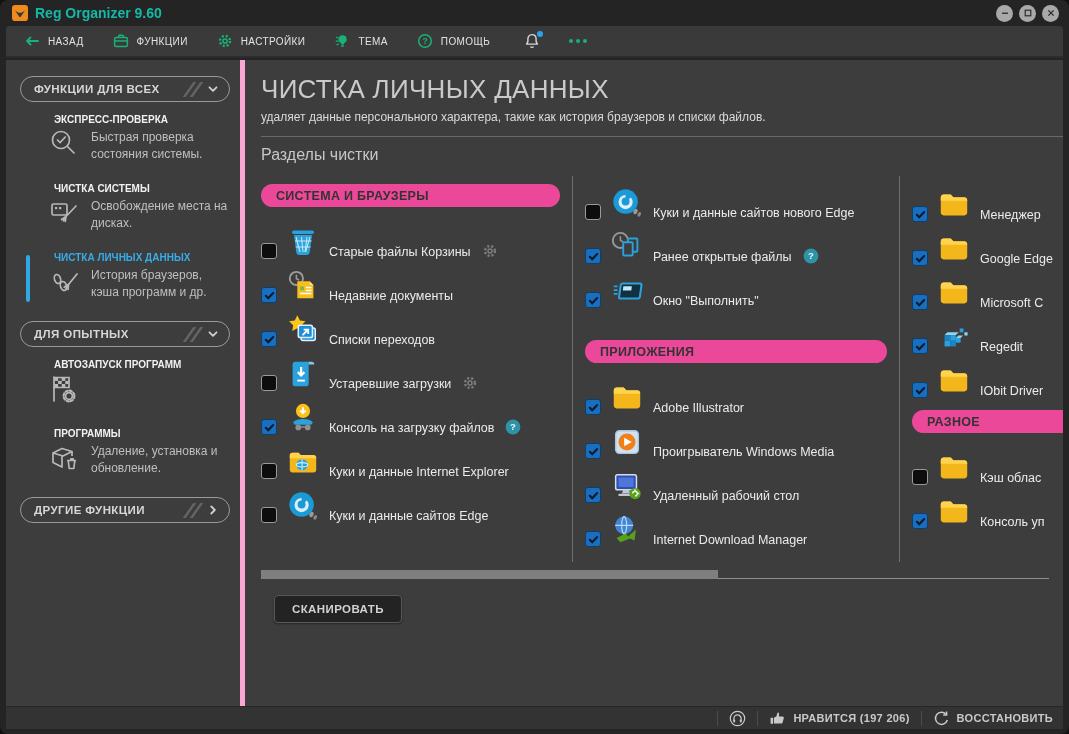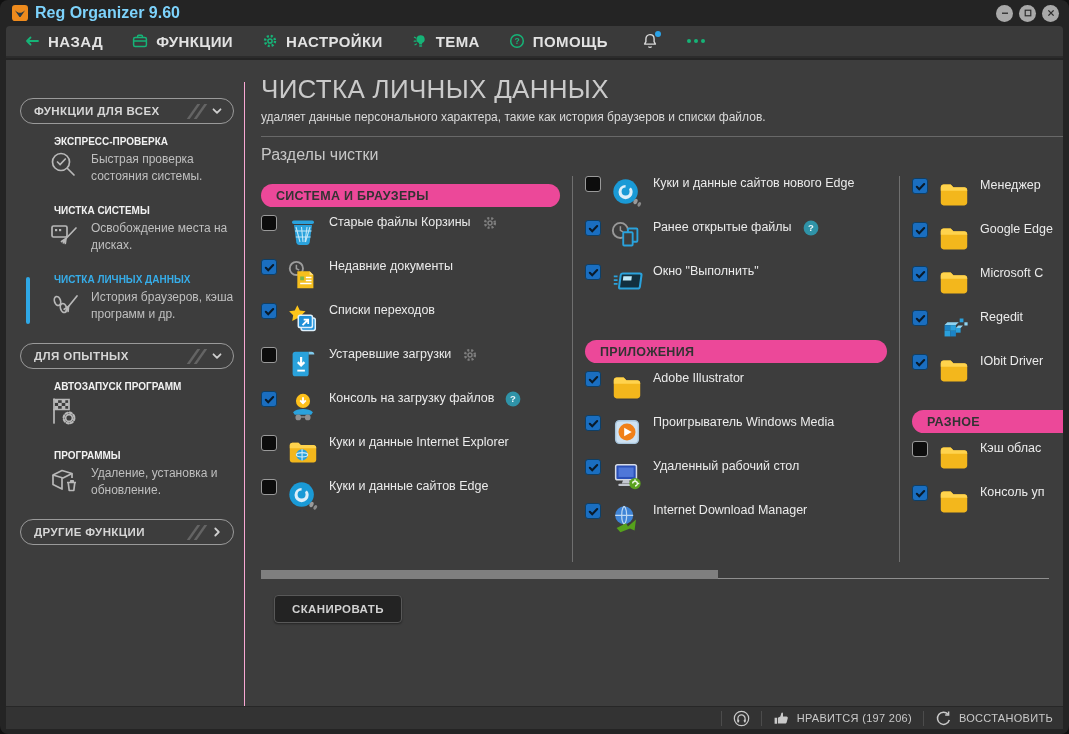--- a/index.html
+++ b/index.html
@@ -1,39 +1,39 @@
 <!DOCTYPE html>
 <html><head>
 <meta charset="utf-8">
 <style>
   html,body{margin:0;padding:0;background:#111;}
   .frame{position:relative;width:1069px;height:734px;background:#242424;border-radius:8px;overflow:hidden;
          font-family:"Liberation Sans",sans-serif;-webkit-font-smoothing:antialiased;}
   
   .titlebar{position:absolute;top:0;left:0;right:0;height:26px;display:flex;align-items:center;padding:0 10px;gap:7px;}
   .appicon{width:16px;height:16px;margin-left:2px;flex:none;}
-  .apptitle{font-size:16px;font-weight:bold;color:#7dd3fc;}
+  .apptitle{font-size:14px;font-weight:bold;color:#14b8a6;}
   .winbtns{margin-left:auto;display:flex;gap:6px;}
   .winbtn{width:17px;height:17px;border-radius:50%;background:#a9a9a9;border:none;padding:2px;box-sizing:border-box;
           display:flex;align-items:center;justify-content:center;}
   .winbtn svg{width:12px;height:12px;}
   
   .toolbar{position:absolute;top:26px;left:6px;right:6px;height:32px;background:#3a3a3a;border-radius:4px 4px 0 0;
            border-bottom:2px solid #2c2c2c;display:flex;align-items:center;padding:0 18px;box-sizing:border-box;}
   .tbitem{display:flex;align-items:center;gap:8px;margin-right:29px;}
   .tbicon{width:16px;height:16px;flex:none;}
-  .tblabel{font-size:15px;font-weight:bold;letter-spacing:.4px;color:#e2e2e2;}
+  .tblabel{font-size:10px;font-weight:normal;letter-spacing:.4px;color:#e2e2e2;}
   .bell{position:relative;width:18px;height:18px;margin-left:4px;}
   .bell svg{width:18px;height:18px;}
   .belldot{position:absolute;top:-1px;right:-2px;width:6px;height:6px;border-radius:50%;background:#2ba3e8;}
   .moredots{margin-left:28px;display:flex;gap:3px;}
   .moredots i{width:4px;height:4px;border-radius:50%;background:#16b377;}
   
   .app{position:absolute;top:60px;left:6px;right:6px;bottom:28px;background:#3d3d3d;display:flex;}
-  .sidebar{width:239px;flex:none;border-right:1px solid #f9a8d4;padding:16px 10px 0 14px;box-sizing:border-box;margin-top:22px;}
+  .sidebar{width:239px;flex:none;border-right:5px solid #f9a8d4;padding:16px 10px 0 14px;box-sizing:border-box;}
   .pillbtn{height:26px;border:1px solid #9a9a9a;border-radius:14px;display:flex;align-items:center;
            padding:0 10px 0 13px;color:#d6d6d6;font-size:11.5px;font-weight:bold;letter-spacing:.4px;
            margin-bottom:12px;background:transparent;width:100%;box-sizing:border-box;font-family:inherit;}
   .stripes{margin-left:auto;display:flex;gap:4px;margin-right:9px;}
   .stripe{width:3px;height:15px;background:#646464;transform:skewX(-35deg);}
   .pillchev{width:12px;height:12px;flex:none;}
   .navitem{position:relative;margin:2px 0 19px 26px;}
   .navitem .ttl{font-size:10px;font-weight:bold;color:#f1f1f1;margin-left:8px;white-space:nowrap;}
   .navitem.sel .ttl{color:#36ade9;}
   .navitem .row{display:flex;gap:7px;margin-top:1px;align-items:flex-start;}
@@ -48,38 +48,38 @@
   .main h2{margin:9px 0 12px;font-size:16px;font-weight:300;color:#c6c6c6;}
   .columns{display:flex;height:386px;}
   .col{box-sizing:border-box;padding-top:2px;}
   .col1{width:312px;padding-right:12px;border-right:1px solid #6f6f6f;}
   .col2{width:327px;padding:0 12px;border-right:1px solid #6f6f6f;}
   .col3{flex:1;min-width:0;padding-left:12px;overflow:hidden;}
   .grouppill{height:23px;background:#ec4899;border-radius:12px;display:flex;align-items:center;padding:0 15px;
              color:#333;font-size:12.5px;font-weight:bold;letter-spacing:.3px;margin:6px 0 8px;white-space:nowrap;}
   .col2 .grouppill{margin-top:32px;}
   .col3 .grouppill{margin-top:12px;width:210px;flex:none;}
-  .itemrow{height:44px;display:flex;align-items:flex-start;gap:9px;white-space:nowrap;}
+  .itemrow{height:44px;display:flex;align-items:flex-end;gap:9px;white-space:nowrap;}
   .cb{width:16px;height:16px;border-radius:3px;flex:none;box-sizing:border-box;}
   .cb.off{background:#0d0d0d;border:1px solid #9a9a9a;}
   .cb.on{background:#1a6ec0;border:1px solid #0e3f66;display:flex;align-items:center;justify-content:center;}
   .cb.on svg{width:11px;height:11px;}
   .lsticon{width:34px;height:34px;flex:none;}
   .lstlabel{font-size:12.5px;color:#ebebeb;}
   .extra{width:16px;height:16px;flex:none;margin-left:2px;}
   .hscroll{position:relative;height:9px;margin:8px 14px 0 0;}
   .hscroll .line{position:absolute;left:0;right:0;bottom:0;height:1px;background:#8f8f8f;}
   .thumb{position:absolute;left:0;top:0;bottom:0;width:58%;background:#7f7f7f;}
   .scan{margin:16px 0 0 13px;background:#232323;border:1px solid #585858;border-radius:4px;color:#d2d2d2;
         font-size:11.5px;font-weight:bold;letter-spacing:.4px;padding:7px 17px;font-family:inherit;
         box-shadow:0 1px 2px rgba(0,0,0,.4);}
   
   .statusbar{position:absolute;bottom:5px;left:6px;right:6px;height:23px;background:#333;border-top:1px solid #272727;
              display:flex;align-items:center;justify-content:flex-end;padding:0 10px;box-sizing:border-box;}
-  .sbitem{display:flex;align-items:center;gap:7px;color:#c9c9c9;font-size:11px;font-weight:normal;letter-spacing:.3px;}
+  .sbitem{display:flex;align-items:center;gap:7px;color:#c9c9c9;font-size:11px;font-weight:bold;letter-spacing:.3px;}
   .sbsep{width:1px;height:15px;background:#4c4c4c;margin:0 11px;}
   .sbicon{width:17px;height:17px;flex:none;}
 </style>
 </head>
 <body>
 
 <div class="frame">
   <div class="titlebar">
     <span class="appicon"><svg viewBox="0 0 18 18">
           <rect width="18" height="18" rx="3.5" fill="#ef8b1d"></rect>

